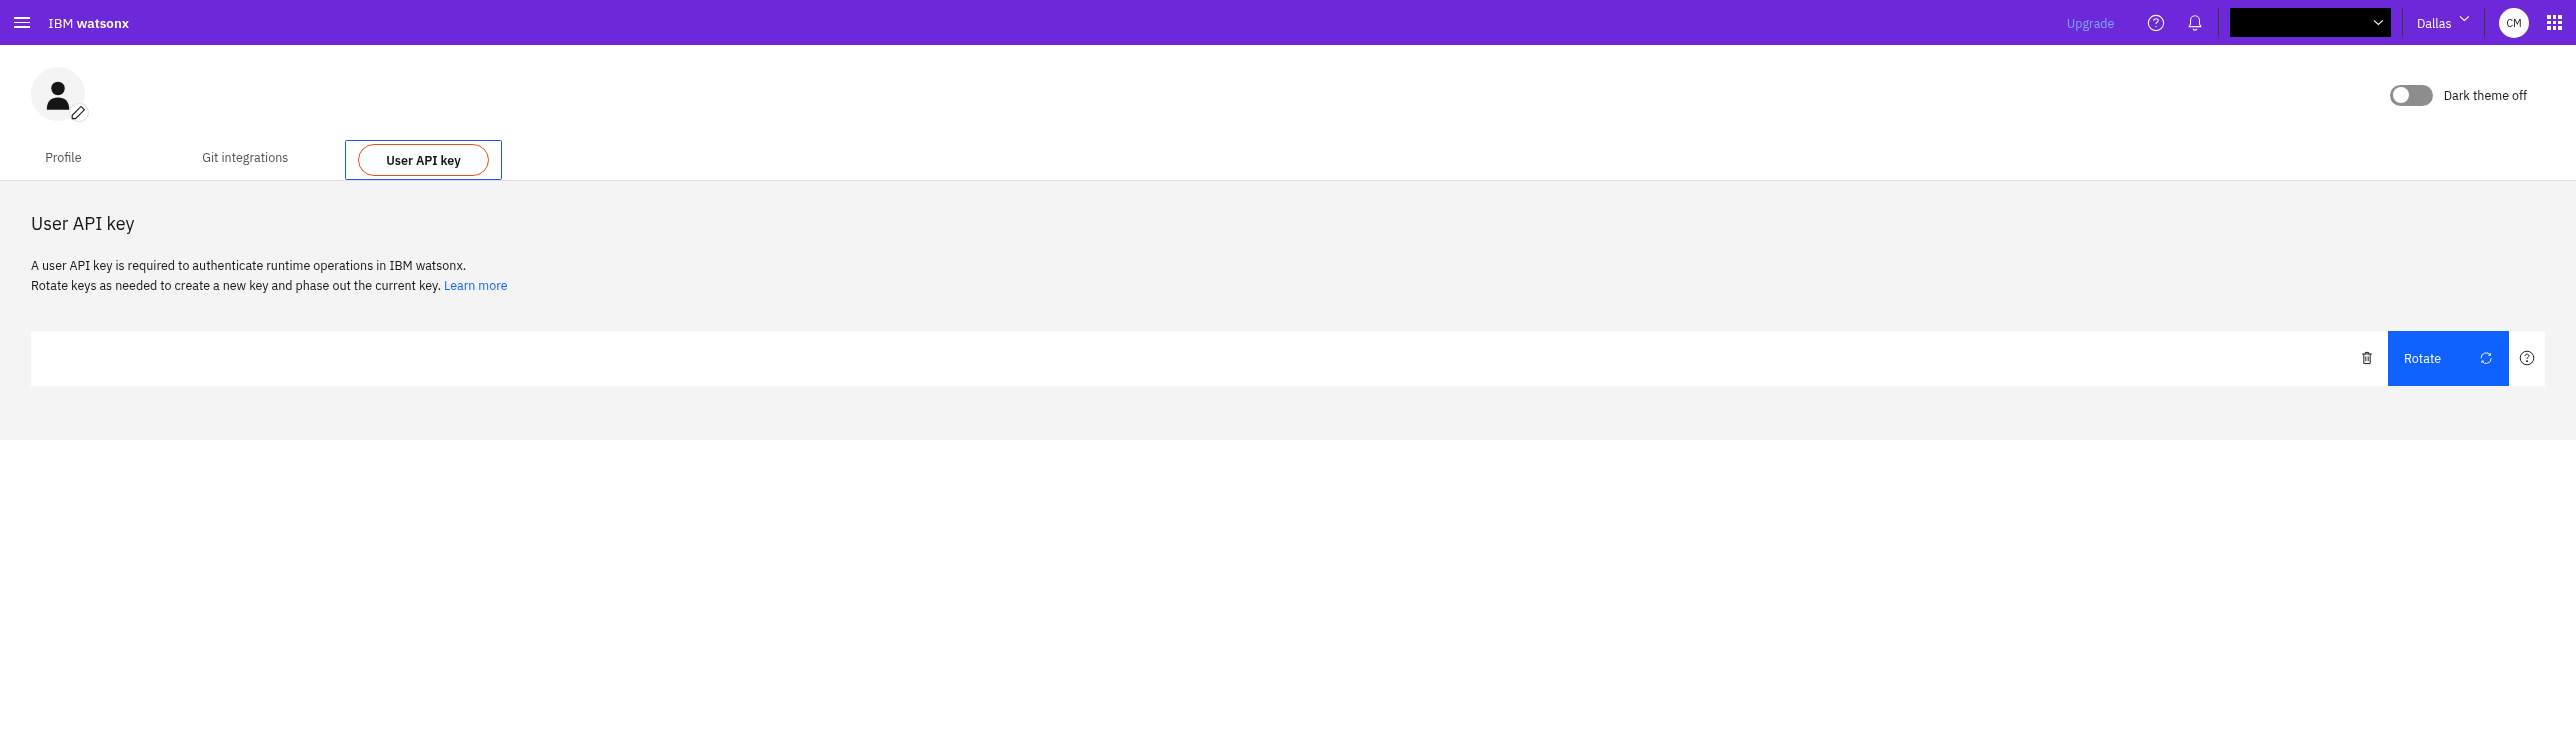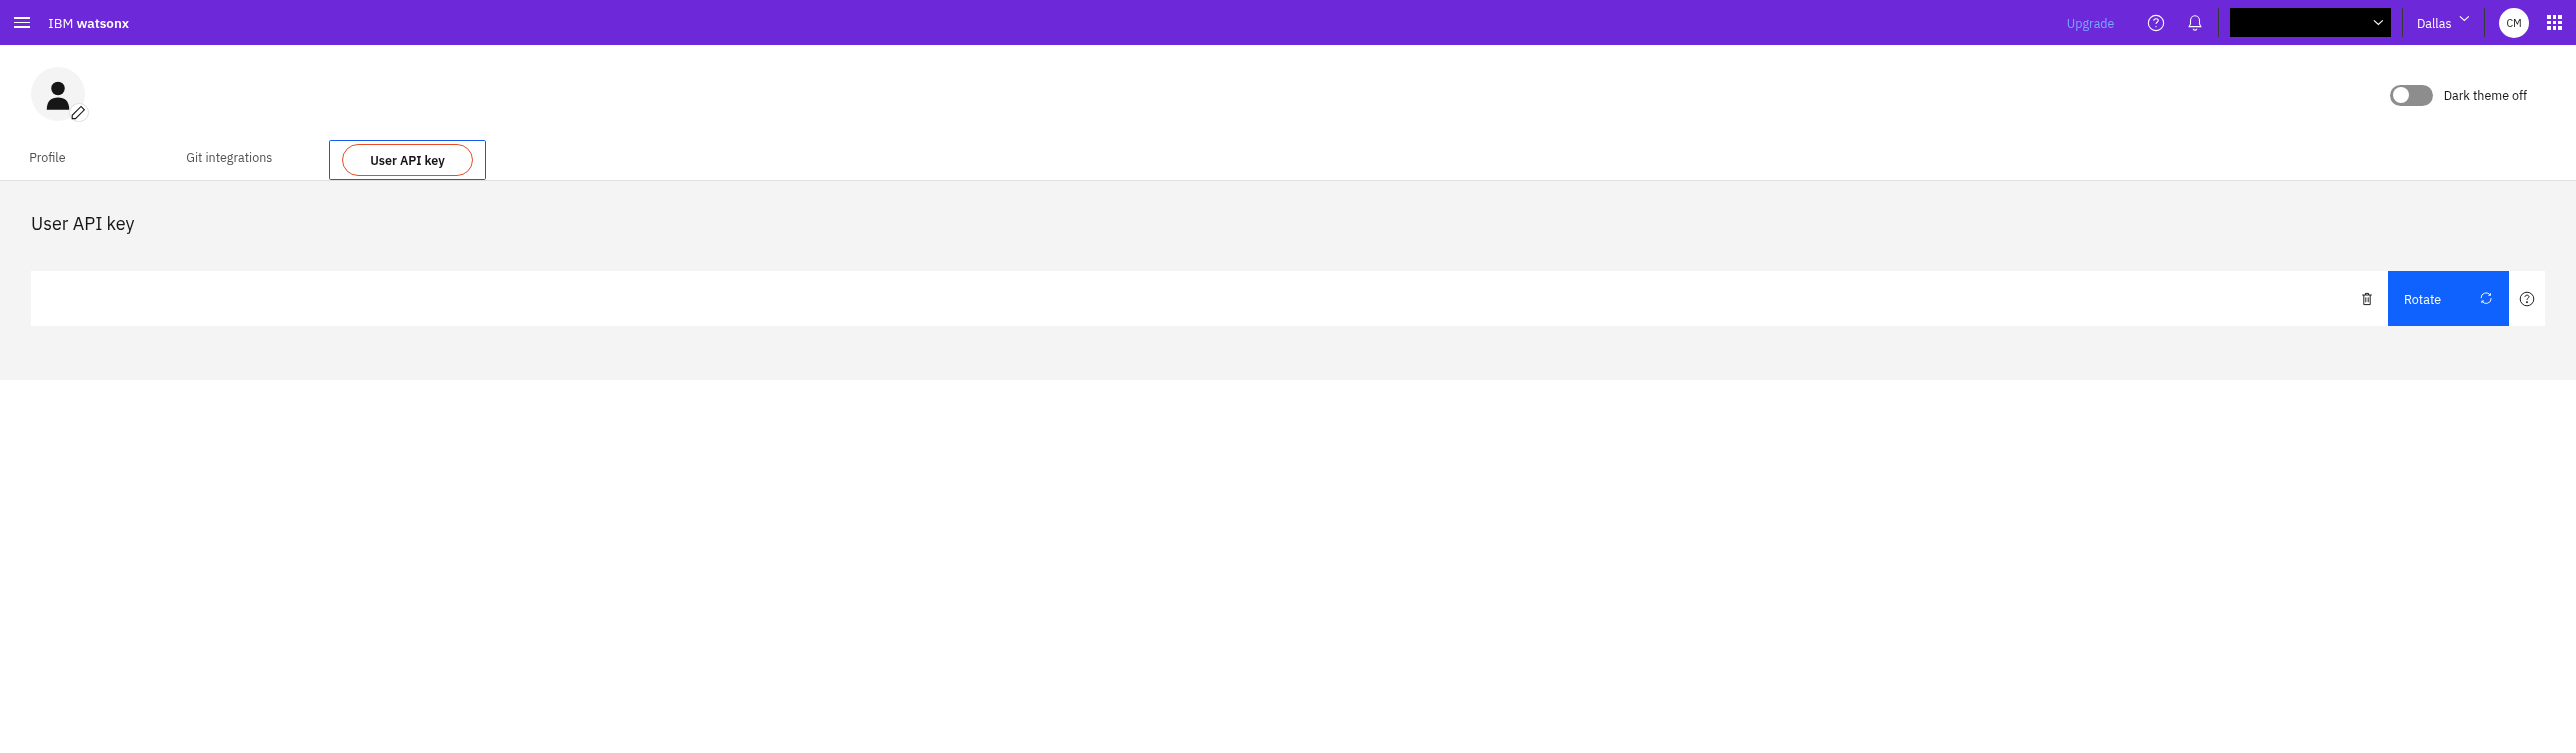--- a/index.html
+++ b/index.html
@@ -200,21 +200,21 @@
       left: 2.7px;
     }
     .theme-label {
       font-size: 12.5px;
       color: #161616;
     }
     
     
     .tabs {
       display: flex;
-      padding: 0 15px;
+      padding: 0 31px;
       border-bottom: 0.9px solid #e0e0e0;
       margin-top: 18px;
     }
     .tab {
       padding: 10.7px 0;
       width: 157px;
       font-size: 12.5px;
       color: #525252;
       cursor: pointer;
       text-align: left;
@@ -385,20 +385,24 @@
 <div class="tabs">
   <div class="tab">Profile</div>
   <div class="tab">Git integrations</div>
   <div class="tab active">
     <div class="tab-inner">User API key</div>
   </div>
 </div>
 
 <div class="content">
   <h2 class="content-title">User API key</h2>
+  <p class="content-desc">
+    <span>A user API key is required to authenticate runtime operations in IBM watsonx.</span><br>
+    <span>Rotate keys as needed to create a new key and phase out the current key. </span><a class="learn-more">Learn more</a>
+  </p>
 
   <div class="key-row">
     <div class="key-spacer"></div>
     <div class="delete-btn">
       <svg width="16" height="16" viewBox="0 0 20 20">
         <path d="M4 5 H16 M8 5 V3 H12 V5 M6 5 V17 H14 V5 M8.5 8 V14 M11.5 8 V14" stroke="#161616" stroke-width="1.2" fill="none"></path>
       </svg>
     </div>
     <div class="rotate-btn">
       <span>Rotate</span>

